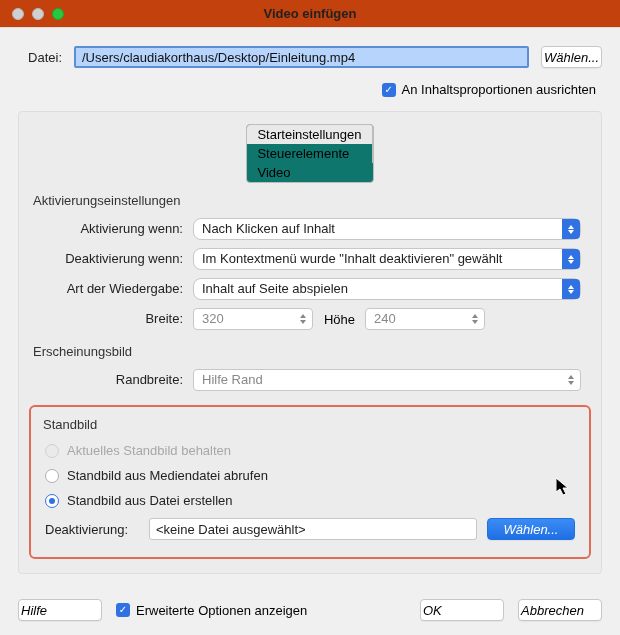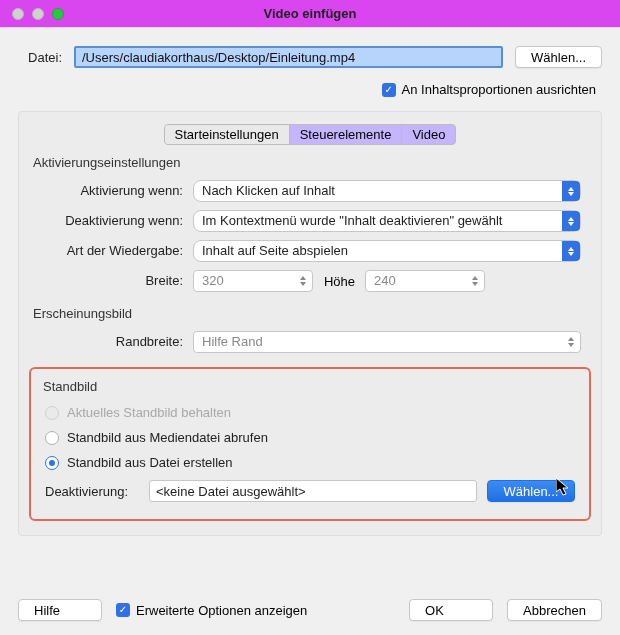--- a/index.html
+++ b/index.html
@@ -1,35 +1,35 @@
 <!DOCTYPE html>
 <html><head>
 <meta charset="utf-8">
 <style>
   * { box-sizing: border-box; font-family: -apple-system, "Helvetica Neue", Arial, sans-serif; font-size: 13px; }
   body { margin: 0; background: #f0f0f0; width: 620px; height: 635px; overflow: hidden; }
-  .titlebar { height: 28px; display: flex; align-items: center; position: relative; background: #d946ef; border-bottom: 1px solid #ddd; }
+  .titlebar { height: 28px; display: flex; align-items: center; position: relative; background: #c2410c; border-bottom: 1px solid #ddd; }
   .traffic { display: flex; gap: 8px; padding-left: 12px; }
   .dot { width: 12px; height: 12px; border-radius: 50%; }
   .dot.close { background: #d0d0d0; border: 0.5px solid #b8b8b8; }
   .dot.min { background: #d0d0d0; border: 0.5px solid #b8b8b8; }
   .dot.zoom { background: #28c840; border: 0.5px solid #1fa832; }
   .title { position: absolute; left: 0; right: 0; text-align: center; font-weight: 600; color: #222; }
   .content { padding: 18px 18px 0 18px; }
   .row { display: flex; align-items: center; margin-bottom: 14px; }
   .lbl-right { text-align: right; color: #222; }
   .file-lbl { width: 44px; }
   .path-input { flex: 1; height: 22px; padding: 0 6px; border: 2px solid #5a8fd6; border-radius: 2px; background: #b6d4fc; color: #111; }
-  .btn { height: 22px; padding: 0 15px; background: #fff; border: 1px solid #c7c7c7; border-radius: 4px; box-shadow: 0 1px 1px rgba(0,0,0,0.05); cursor: default; white-space: nowrap; }
+  .btn { height: 22px; padding: 0 2px; background: #fff; border: 1px solid #c7c7c7; border-radius: 4px; box-shadow: 0 1px 1px rgba(0,0,0,0.05); cursor: default; white-space: nowrap; font-style: italic; }
   .btn.primary { background: linear-gradient(#3c8cf4,#1f6fe5); color: #fff; border-color: #1f6fe5; font-weight: 500; }
   .check-row { display: flex; justify-content: flex-end; align-items: center; gap: 6px; margin-bottom: 14px; padding-right: 6px; }
   .checkbox { width: 14px; height: 14px; border-radius: 3px; background: #3072e3; display: flex; align-items: center; justify-content: center; color: #fff; font-size: 10px; line-height: 1; }
   .panel { background: #ececec; border: 1px solid #ddd; border-radius: 4px; padding: 10px 0 14px 0; position: relative; }
   .tabs { display: flex; justify-content: center; padding: 2px 0 10px 0; }
-  .seg { border: 1px solid #bcbcbc; border-radius: 4px; overflow: hidden; display: flex; background: #c4b5fd; }
+  .seg { border: 1px solid #bcbcbc; border-radius: 4px; overflow: hidden; display: flex; background: #0f766e; flex-direction: column; }
   .seg div { padding: 2px 10px; border-right: 1px solid #bcbcbc; }
   .seg div:last-child { border-right: none; }
   .seg .sel { background: #e9e9e9; }
   .section-label { color: #333; padding: 0 14px 6px 14px; }
   .form-lbl { width: 160px; text-align: right; padding-right: 10px; color: #222; line-height: 24px; }
   .select { position: relative; background: #fff; border: 1px solid #c7c7c7; border-radius: 8px; height: 22px; line-height: 20px; padding: 0 22px 0 8px; color: #222; }
   .select .arrows { position: absolute; right: 0; top: 0; bottom: 0; width: 18px; background: #3072e3; border-radius: 0 4px 4px 0; display: flex; flex-direction: column; align-items: center; justify-content: center; gap: 1px; }
   .select .arrows::before, .select .arrows::after { content: ""; border-left: 3.5px solid transparent; border-right: 3.5px solid transparent; }
   .select .arrows::before { border-bottom: 4px solid #fff; }
   .select .arrows::after { border-top: 4px solid #fff; }

